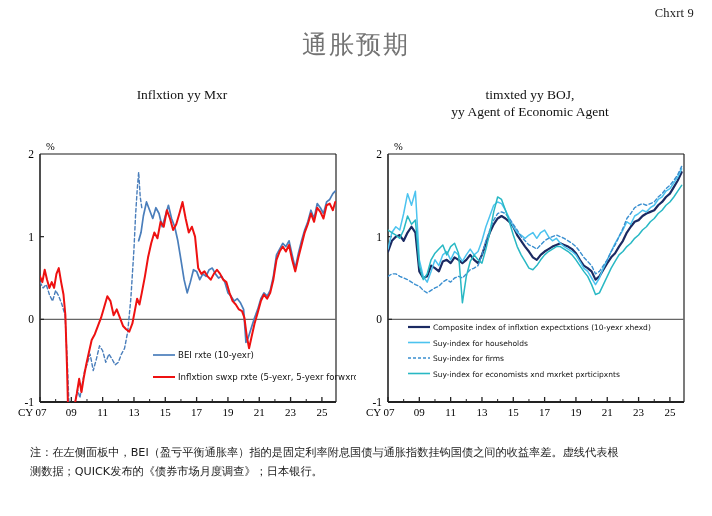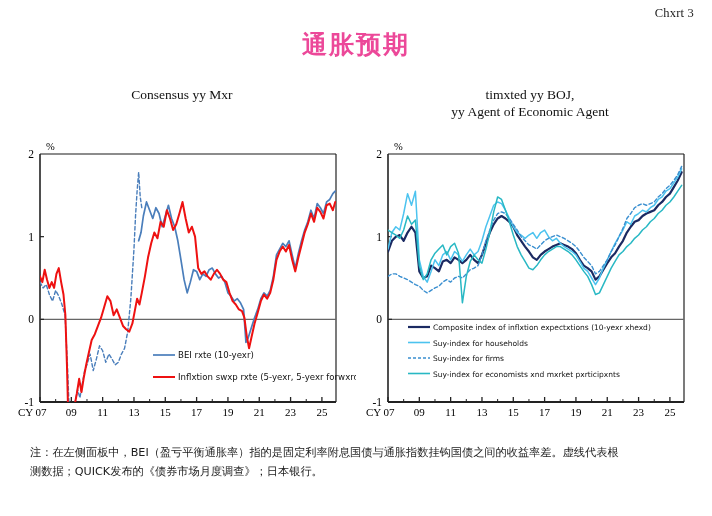--- a/index.html
+++ b/index.html
@@ -35,23 +35,23 @@
   }
 
   #page-title {
     position: absolute;
     left: 0;
     top: 28px;
     width: 712px;
     text-align: center;
     font-family: "DejaVu Sans", sans-serif;
     font-size: 25px;
-    font-weight: bold;
+    font-weight: normal;
     letter-spacing: 2px;
-    color: #ec4899;
+    color: #737373;
   }
 
   
   .panel {
     position: absolute;
     top: 80px;
     height: 345px;
   }
   #panel-left  { left: 8px;   width: 348px; }
   #panel-right { left: 356px; width: 348px; text-decoration: underline; }
@@ -103,27 +103,27 @@
     color: rgba(150,160,175,0.42);
     pointer-events: none;
     user-select: none;
   }
 </style>
 </head>
 <body>
 
 <div id="chart-page">
 
-  <div id="chart-number">Chxrt 3</div>
+  <div id="chart-number">Chxrt 9</div>
 
   <div id="page-title">通胀预期</div>
 
   <div class="panel" id="panel-left">
     <div class="panel-subtitle">
-      <span class="l1">Consensus yy Mxr</span>
+      <span class="l1">Inflxtion yy Mxr</span>
     </div>
     <svg class="chart-svg" id="svg-left" viewBox="0 0 348 345">
         <line x1="32" y1="74" x2="328" y2="74" stroke="#666666" stroke-width="1.6"></line>
         <line x1="32" y1="74" x2="32" y2="322" stroke="#222222" stroke-width="1.6"></line>
         <line x1="328" y1="74" x2="328" y2="322" stroke="#222222" stroke-width="1.2"></line>
         <line x1="32" y1="322" x2="328" y2="322" stroke="#222222" stroke-width="1.8"></line>
         <line x1="32" y1="239.33333333333331" x2="328" y2="239.33333333333331" stroke="#666666" stroke-width="1.4"></line>
         <text x="26" y="326" text-anchor="end" font-family="&quot;Liberation Serif&quot;, serif" font-size="11.5" fill="#000">-1</text>
         <line x1="32" y1="239.33333333333331" x2="36" y2="239.33333333333331" stroke="#222222" stroke-width="1.2"></line>
         <text x="26" y="243.33333333333331" text-anchor="end" font-family="&quot;Liberation Serif&quot;, serif" font-size="11.5" fill="#000">0</text>

